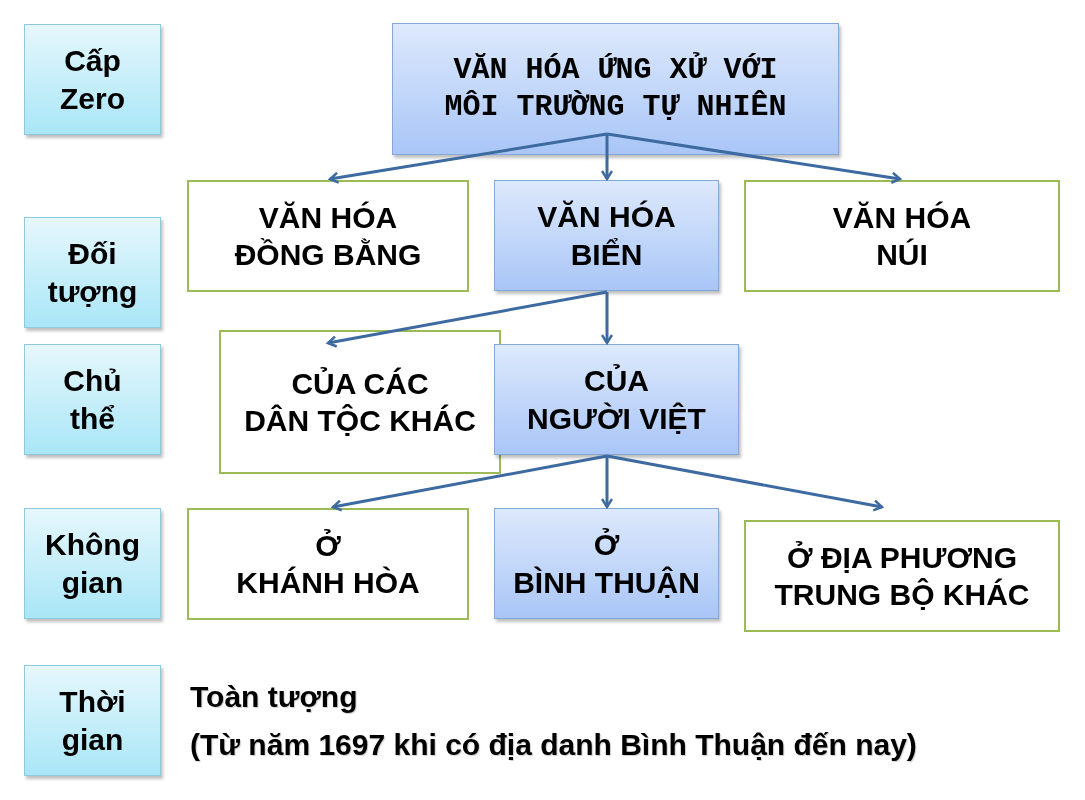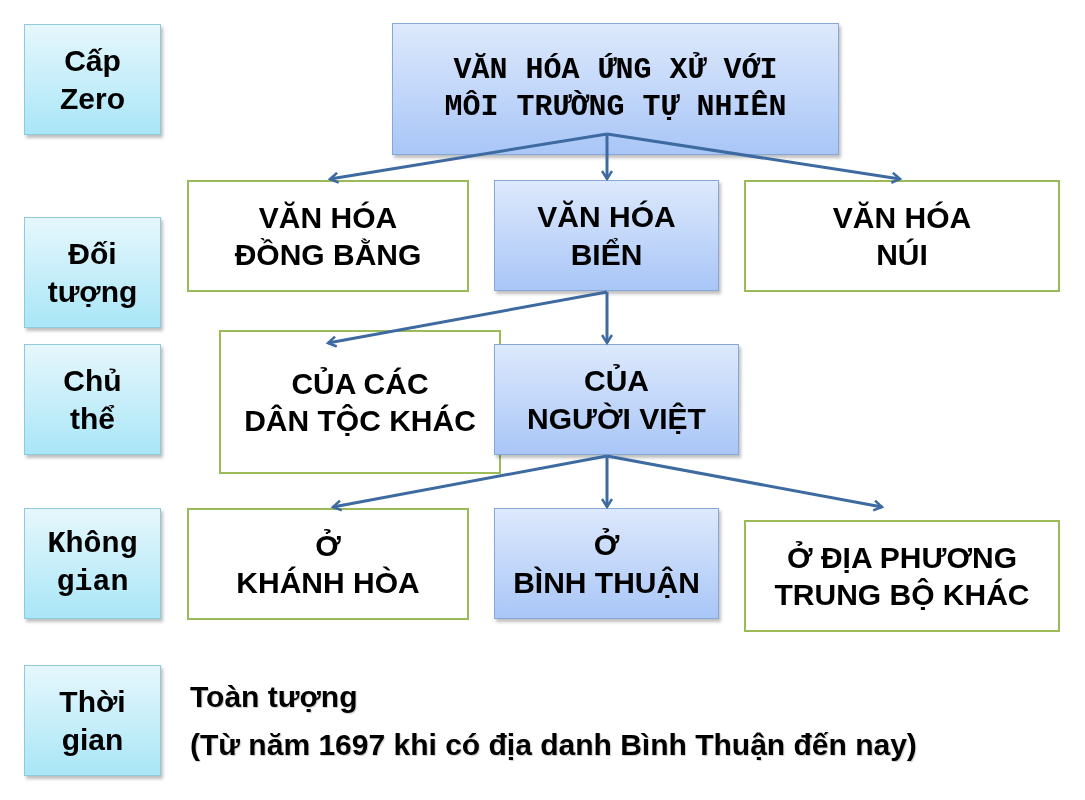--- a/index.html
+++ b/index.html
@@ -28,21 +28,21 @@
 Zero</span>
 </div>
 <div class="box label" style="left:24px;top:180px;width:137px;height:111px;margin-top:37px;">
   <span class="boxtext">Đối
 tượng</span>
 </div>
 <div class="box label" style="left:24px;top:344px;width:137px;height:111px;">
   <span class="boxtext">Chủ
 thể</span>
 </div>
-<div class="box label" style="left:24px;top:508px;width:137px;height:111px;font-family:Liberation Mono, monospace;">
+<div class="box label" style="left:24px;top:508px;width:137px;height:111px;">
   <span class="boxtext">Không
 gian</span>
 </div>
 <div class="box label" style="left:24px;top:665px;width:137px;height:111px;">
   <span class="boxtext">Thời
 gian</span>
 </div>
 
 <div class="box blue" style="left:392px;top:23px;width:447px;height:132px;font-family:Liberation Mono, monospace;">
   <span class="boxtext">VĂN HÓA ỨNG XỬ VỚI

